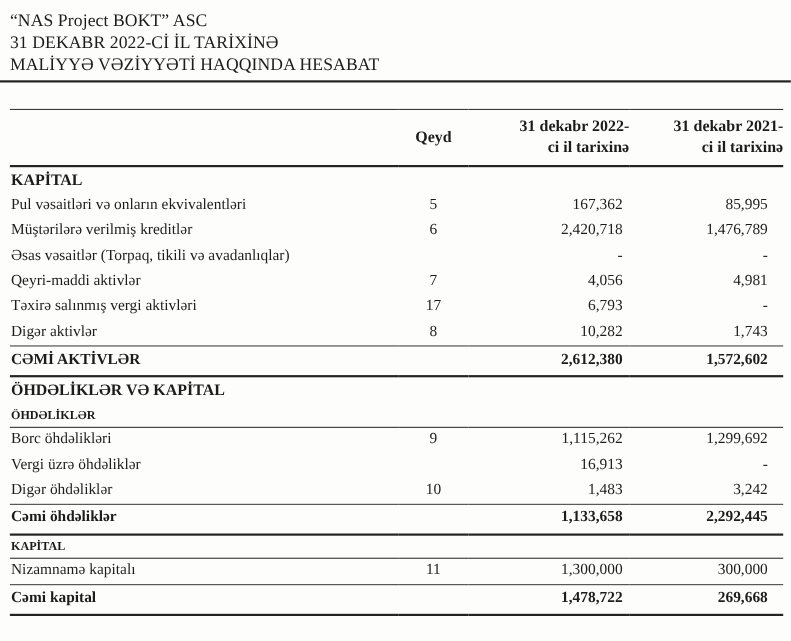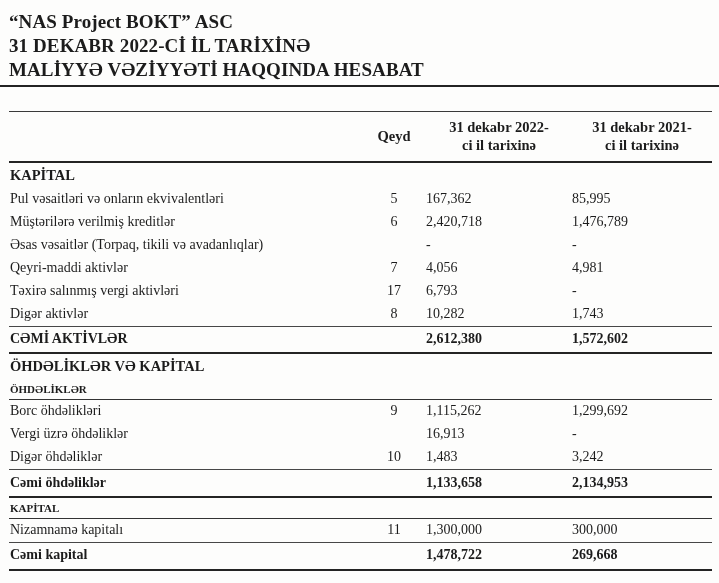--- a/index.html
+++ b/index.html
@@ -14,22 +14,22 @@
     font-family: "Liberation Serif", "DejaVu Serif", serif;
     overflow: hidden;
     box-sizing: border-box;
   }
   .page {
     padding: 10px 7px 0 9px;
     box-sizing: border-box;
     width: 719px;
   }
   .doc-header {
-    font-weight: bold;
-    font-size: 19px;
+    font-weight: normal;
+    font-size: 16px;
     line-height: 1.26;
     letter-spacing: 0.1px;
   }
   .doc-header .h-line {
     white-space: nowrap;
   }
   .title-rule {
     position: relative;
     left: -9px;
     width: 719px;
@@ -52,30 +52,30 @@
   thead th {
     border-top: 1.5px solid #3a3a3a;
     border-bottom: 2px solid #242424;
     font-weight: bold;
     font-size: 14.5px;
     padding: 6px 0 7px 0;
     vertical-align: middle;
     line-height: 1.25;
   }
   thead th.c-note { text-align: center; }
-  thead th.c-num  { text-align: center; }
+  thead th.c-num  { text-align: right; }
 
   tbody td {
     padding: 2px 0 2.5px 0;
     vertical-align: bottom;
     line-height: 1.32;
   }
   td.c-label { text-align: left; padding-left: 1px; }
   td.c-note  { text-align: center; }
-  td.c-num   { text-align: left; padding-right: 6px; }
+  td.c-num   { text-align: right; padding-right: 6px; }
   td.c-num-last { padding-right: 14px; }
 
   tr.section td,
   tr.section-ruled td,
   tr.total td,
   tr.grand td {
     font-weight: bold;
   }
   tr.section td { font-size: 14.5px; padding-top: 3px; }
   tr.section-ruled td {
@@ -194,21 +194,21 @@
         <tr class="item">
           <td class="c-label">Digər öhdəliklər</td>
           <td class="c-note">10</td>
           <td class="c-num">1,483</td>
           <td class="c-num c-num-last">3,242</td>
         </tr>
         <tr class="total">
           <td class="c-label">Cəmi öhdəliklər</td>
           <td class="c-note"></td>
           <td class="c-num">1,133,658</td>
-          <td class="c-num c-num-last">2,134,953</td>
+          <td class="c-num c-num-last">2,292,445</td>
         </tr>
         <tr class="section-ruled">
           <td class="c-label">KAPİTAL</td>
           <td class="c-note"></td>
           <td class="c-num"></td>
           <td class="c-num c-num-last"></td>
         </tr>
         <tr class="item">
           <td class="c-label">Nizamnamə kapitalı</td>
           <td class="c-note">11</td>

